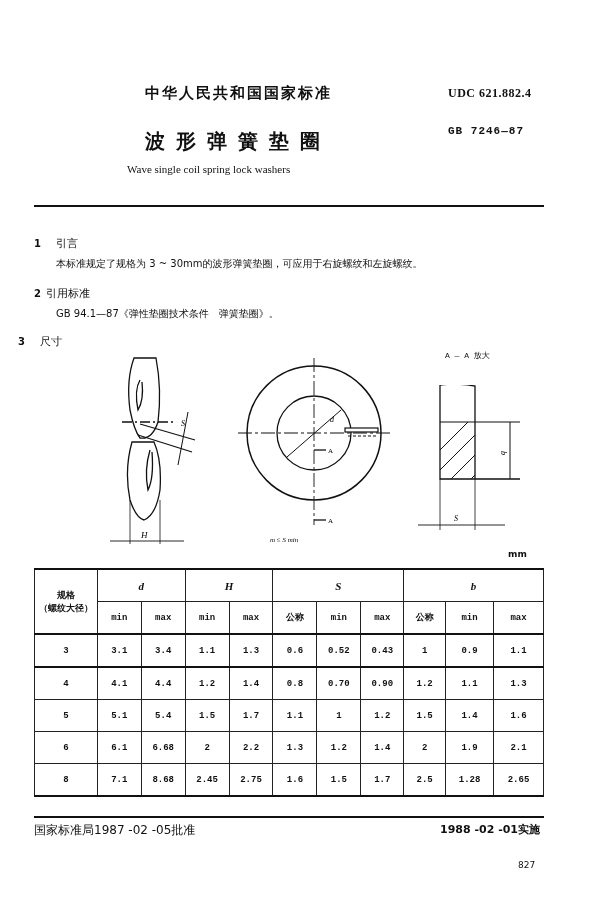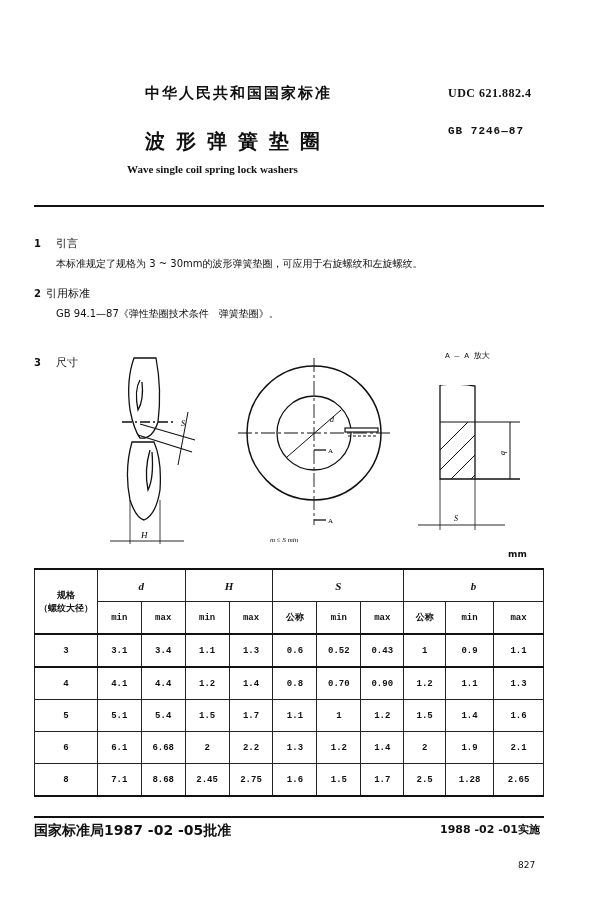--- a/index.html
+++ b/index.html
@@ -2,33 +2,33 @@
 <html><head>
   <meta charset="utf-8">
   <style>
     html, body { margin: 0; padding: 0; background: #ffffff; }
     body { width: 600px; height: 907px; position: relative; overflow: hidden; color: #111; font-family: "DejaVu Sans", sans-serif; }
     .abs { position: absolute; }
     .std-title { left: 145px; top: 84px; font-size: 15px; font-weight: bold; letter-spacing: 2px; }
     .udc { left: 448px; top: 86px; font-size: 12px; font-weight: bold; font-family: "Liberation Serif", serif; letter-spacing: 0.5px; }
     .gb { left: 448px; top: 125px; font-size: 11px; font-weight: bold; font-family: "Liberation Mono", monospace; letter-spacing: 1px; }
     .cn-title { left: 145px; top: 128px; font-size: 20px; font-weight: bold; letter-spacing: 11px; }
-    .en-title { left: 127px; top: 163px; font-size: 11px; font-weight: bold; font-family: "Liberation Serif", serif; }
+    .en-title { left: 127px; top: 163px; font-size: 11px; font-weight: normal; font-family: "Liberation Serif", serif; }
     .rule { left: 34px; width: 510px; height: 2px; background: #111; }
     .sec-num { font-size: 10px; font-weight: bold; }
     .sec-label { font-size: 11px; }
     .para { font-size: 10px; }
     table.dims { position: absolute; left: 34px; top: 568px; width: 510px; border-collapse: collapse; font-size: 9px; font-weight: bold; font-family: "Liberation Mono", monospace; }
     table.dims td, table.dims th { border: 1px solid #222; text-align: center; height: 31px; padding: 0; font-weight: bold; }
     table.dims th { font-weight: bold; }
     table.dims .italic { font-style: italic; font-family: "Liberation Serif", serif; font-size: 11px; }
     table.dims .cn { font-family: "DejaVu Sans", sans-serif; font-size: 9px; }
     table.dims tr.top-border td, table.dims tr.top-border th { border-top: 2px solid #111; }
     table.dims tr.last td { border-bottom: 2px solid #111; }
-    .footer-left { left: 34px; top: 822px; font-size: 14px; font-weight: bold; }
+    .footer-left { left: 34px; top: 822px; font-size: 12px; font-weight: normal; }
     .footer-right { left: 440px; top: 822px; font-size: 11px; font-weight: bold; }
     .page-num { left: 518px; top: 860px; font-size: 9px; }
     .unit { left: 508px; top: 549px; font-size: 9px; font-weight: bold; }
     .aa-label { left: 445px; top: 350px; font-size: 8px; font-family: Liberation Mono, monospace; }
     .drawing { position: absolute; }
   </style>
 </head>
 <body>
 
 <div class="abs std-title">中华人民共和国国家标准</div>
@@ -44,21 +44,21 @@
   <span class="sec-label" style="margin-left:10px;">引言</span>
 </div>
 <div class="abs para" style="left:56px; top:257px;">本标准规定了规格为 3 ~ 30mm的波形弹簧垫圈，可应用于右旋螺纹和左旋螺纹。</div>
 
 <div class="abs" style="left:34px; top:282px;">
   <span class="sec-num">2</span>
   <span class="sec-label" style="">引用标准</span>
 </div>
 <div class="abs para" style="left:56px; top:307px;">GB 94.1—87《弹性垫圈技术条件　弹簧垫圈》。</div>
 
-<div class="abs" style="left:34px; top:330px;margin-top:21px;">
+<div class="abs" style="left:18px; top:330px;">
   <span class="sec-num">3</span>
   <span class="sec-label" style="margin-left:10px;">尺寸</span>
 </div>
 
 <svg class="drawing" style="left:100px; top:350px;" width="125" height="200" viewBox="0 0 125 200">
   <g fill="none" stroke="#111" stroke-width="1.3">
     <path d="M34 8 Q 26 30 30 60 Q 34 80 40 88 Q 52 90 58 72 Q 62 40 56 8 Z"></path>
     <path d="M40 30 Q 34 40 38 60 Q 44 50 42 32"></path>
     <path d="M32 92 Q 24 120 30 150 Q 36 168 44 170 Q 56 165 60 140 Q 62 110 54 92 Z"></path>
     <path d="M50 100 Q 44 120 48 140 Q 54 128 52 102"></path>

